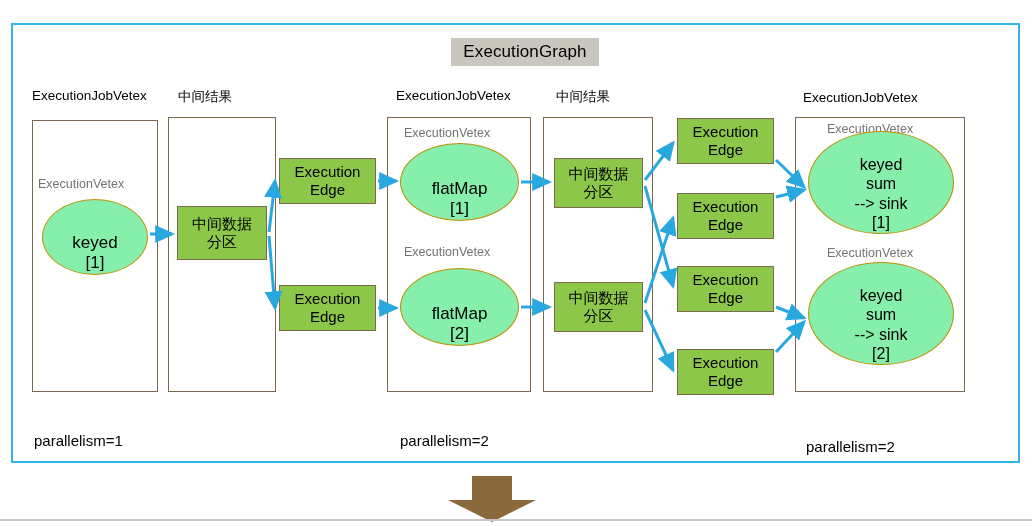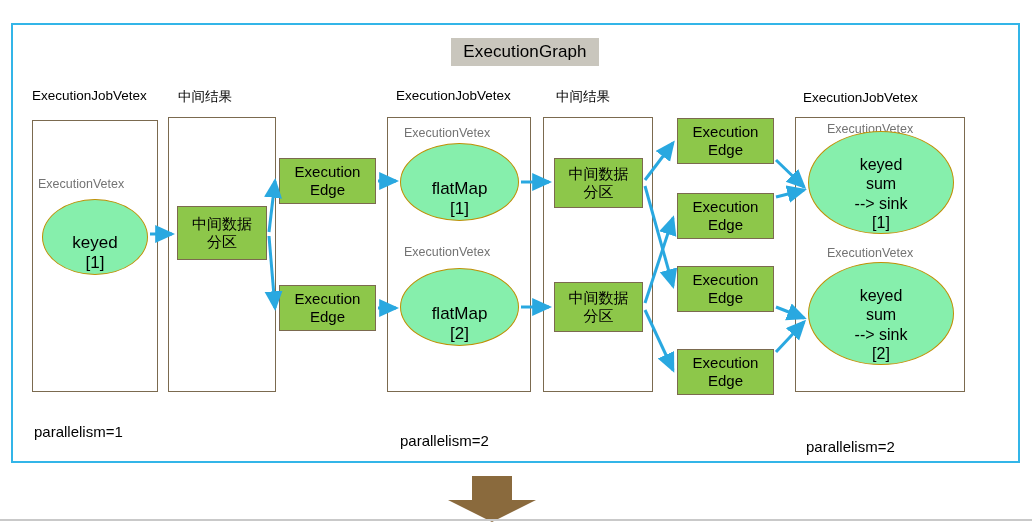--- a/index.html
+++ b/index.html
@@ -193,21 +193,21 @@
   </div>
   <div class="gbox" style="left:677px;top:266px;width:97px;height:46px;">
     <span>Execution</span>
     <span>Edge</span>
   </div>
   <div class="gbox" style="left:677px;top:349px;width:97px;height:46px;">
     <span>Execution</span>
     <span>Edge</span>
   </div>
 
-  <div class="par-label" style="left:34px;top:423px;">parallelism=1</div>
+  <div class="par-label" style="left:34px;top:432px;">parallelism=1</div>
   <div class="par-label" style="left:400px;top:432px;">parallelism=2</div>
   <div class="par-label" style="left:806px;top:438px;">parallelism=2</div>
 
   <svg id="arrows" viewBox="0 0 1032 526">
     <defs>
       <marker id="ah" markerWidth="7" markerHeight="7" refX="5.6" refY="3" orient="auto">
         <path d="M0,0 L6.6,3 L0,6 z" fill="#29a8e0"></path>
       </marker>
     </defs>
     <g stroke="#29a8e0" stroke-width="3" fill="none" marker-end="url(#ah)">

